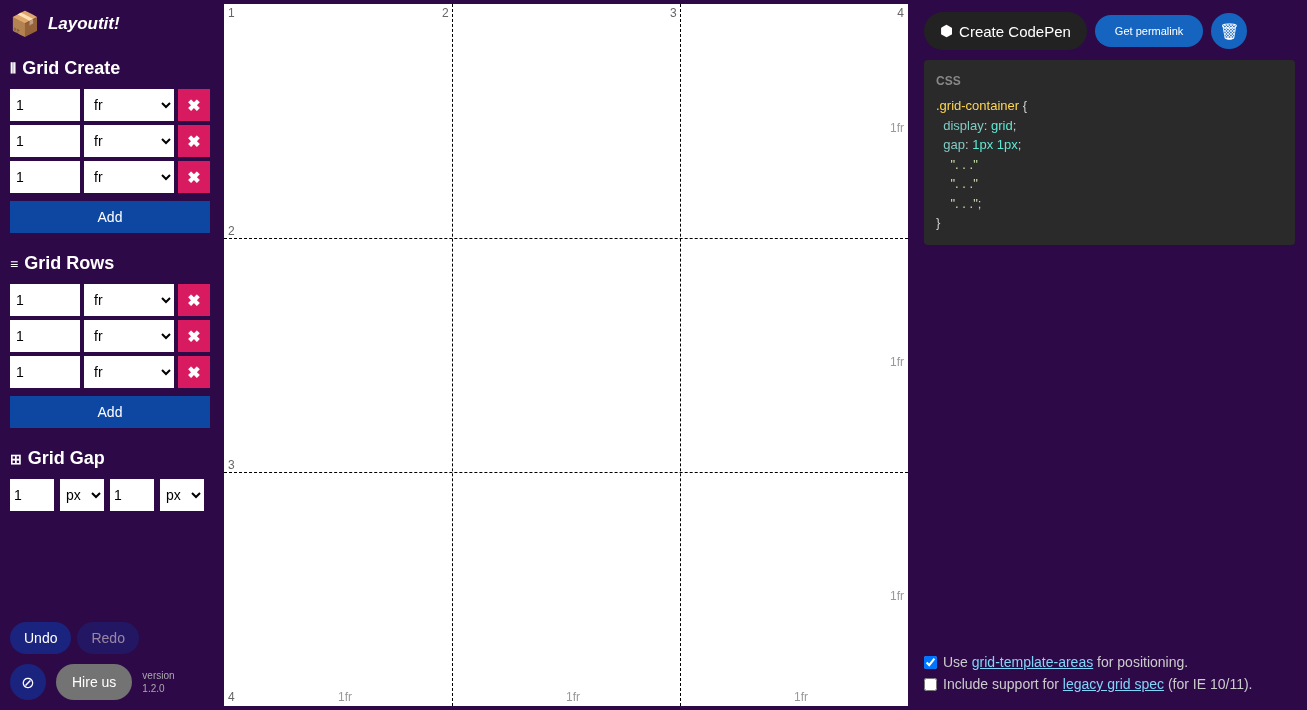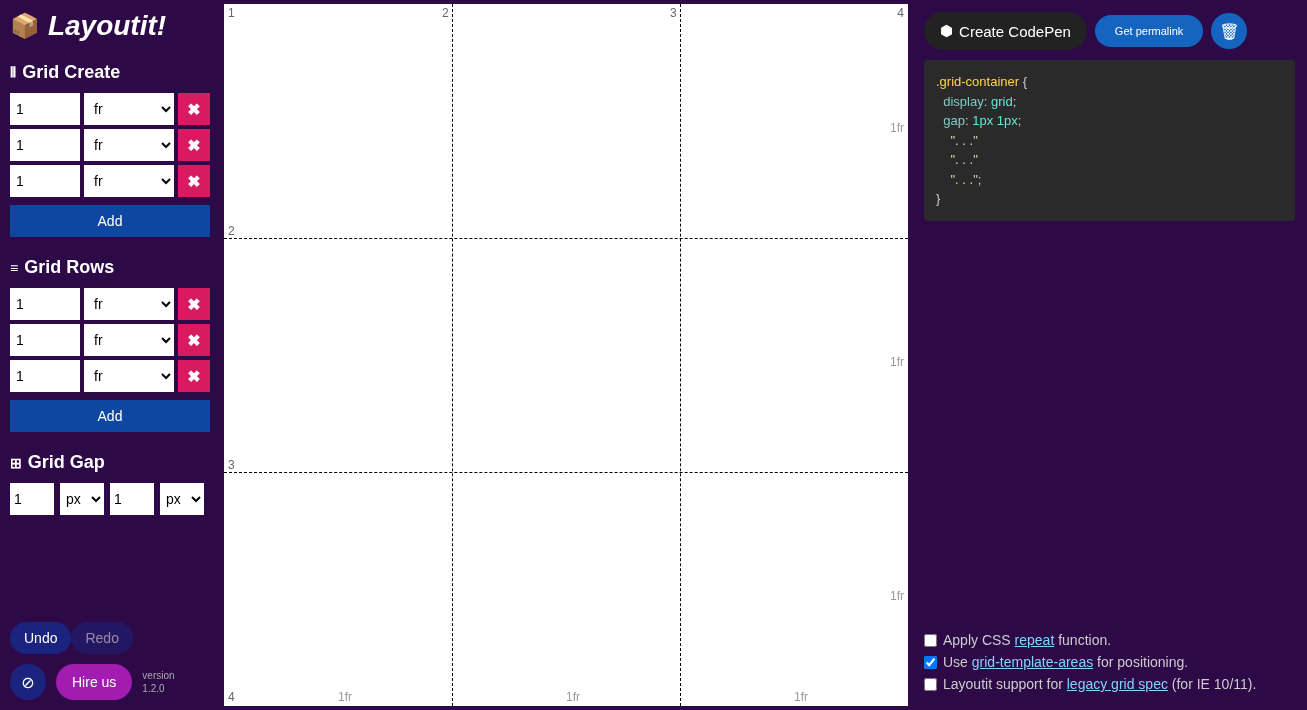--- a/index.html
+++ b/index.html
@@ -1,38 +1,38 @@
 <!DOCTYPE html>
 <html><head>
 <meta charset="utf-8">
 <style>
 *{margin:0;padding:0;box-sizing:border-box;font-family:Arial,sans-serif}
 body{background:#2d0a47;color:#fff;width:1307px;height:710px;overflow:hidden;display:flex}
 .sidebar{width:220px;padding:10px;display:flex;flex-direction:column}
 .logo{display:flex;align-items:center;gap:8px;margin-bottom:20px}
 .logo-icon{font-size:24px}
-.logo-text{font-size:28px;font-weight:bold;font-style:italic}
+.logo-text{font-size:17px;font-weight:bold;font-style:italic}
 .section{margin-bottom:20px}
 .section-title{display:flex;align-items:center;gap:6px;font-size:18px;font-weight:bold;margin-bottom:10px}
 .section-icon{font-size:14px}
 .row{display:flex;gap:4px;margin-bottom:4px}
 .num-input{width:70px;height:32px;padding:2px 6px;border:none;font-size:14px;background:#fff;color:#000}
 .unit-select{flex:1;height:32px;padding:2px 6px;border:none;font-size:14px;background:#fff;color:#000}
 .del-btn{width:32px;height:32px;background:#d81b60;border:none;color:#fff;font-size:16px;cursor:pointer;font-weight:bold}
 .add-btn{width:100%;height:32px;background:#0d47a1;border:none;color:#fff;font-size:14px;cursor:pointer;margin-top:4px}
 .gap-row{display:flex;gap:6px}
 .gap-input{width:44px;height:32px;padding:2px 4px;border:none;font-size:14px;background:#fff;color:#000}
 .gap-select{width:44px;height:32px;padding:2px 2px;border:none;font-size:14px;background:#fff;color:#000}
 .spacer{flex:1}
-.bottom-row{display:flex;gap:0;margin-bottom:10px}
+.bottom-row{display:flex;gap:6px;margin-bottom:10px}
 .undo-btn,.redo-btn{background:#1a237e;border:none;color:#fff;padding:8px 14px;border-radius:20px;font-size:14px;cursor:pointer}
 .redo-btn{opacity:0.5}
 .bottom-row2{display:flex;gap:10px;align-items:center}
 .circle-btn{width:36px;height:36px;border-radius:50%;background:#1a237e;border:none;color:#fff;cursor:pointer;font-size:16px;display:flex;align-items:center;justify-content:center}
-.hire-btn{background:#a21caf;border:none;color:#fff;padding:10px 16px;border-radius:20px;font-size:14px;cursor:pointer}
+.hire-btn{background:#737373;border:none;color:#fff;padding:10px 16px;border-radius:20px;font-size:14px;cursor:pointer}
 .version{font-size:10px;color:#aaa;font-family:monospace;line-height:1.3}
 .canvas{flex:1;background:#fff;position:relative;margin:4px}
 .grid-line-v{position:absolute;top:0;bottom:0;border-left:1px dashed #000}
 .grid-line-h{position:absolute;left:0;right:0;border-top:1px dashed #000}
 .axis-num{position:absolute;color:#666;font-size:12px}
 .fr-label{position:absolute;color:#999;font-size:12px}
 .right-panel{width:395px;padding:12px;display:flex;flex-direction:column;gap:10px}
 .top-buttons{display:flex;gap:8px;align-items:center}
 .codepen-btn{background:#222;border:none;color:#fff;padding:10px 16px;border-radius:20px;font-size:15px;cursor:pointer;display:flex;align-items:center;gap:6px}
 .permalink-btn{background:#1565c0;border:none;color:#fff;padding:10px 20px;border-radius:20px;font-size:11px;cursor:pointer}
@@ -163,37 +163,34 @@
   <div class="top-buttons">
     <button class="codepen-btn">
       <span>⬢</span>
       <span>Create CodePen</span>
     </button>
     <button class="permalink-btn">Get permalink</button>
     <button class="trash-btn">🗑</button>
   </div>
 
   <div class="code-box">
+    <div class="code-label">CSS</div>
     <div><span class="c-sel">.grid-container</span> <span class="c-punc">{</span></div>
     <div>&nbsp;&nbsp;<span class="c-prop">display</span><span class="c-punc">: </span><span class="c-val">grid</span><span class="c-punc">;</span></div>
     <div>&nbsp;&nbsp;<span class="c-prop">gap</span><span class="c-punc">: </span><span class="c-val">1px 1px</span><span class="c-punc">;</span></div>
     <div>&nbsp;&nbsp;&nbsp;&nbsp;<span class="c-str">". . ."</span></div>
     <div>&nbsp;&nbsp;&nbsp;&nbsp;<span class="c-str">". . ."</span></div>
     <div>&nbsp;&nbsp;&nbsp;&nbsp;<span class="c-str">". . ."</span><span class="c-punc">;</span></div>
     <div><span class="c-punc">}</span></div>
   </div>
 
 
   <div class="checks">
     <div class="check-row">
-      <input type="checkbox" style="">
-      <span><span>Apply CSS </span><a>repeat</a><span> function.</span></span>
-    </div>
-    <div class="check-row">
       <input type="checkbox" checked="" style="">
       <span><span>Use </span><a>grid-template-areas</a><span> for positioning.</span></span>
     </div>
     <div class="check-row">
       <input type="checkbox" style="">
-      <span><span>Layoutit support for </span><a>legacy grid spec</a><span> (for IE 10/11).</span></span>
+      <span><span>Include support for </span><a>legacy grid spec</a><span> (for IE 10/11).</span></span>
     </div>
   </div>
 </div>
 
 </body></html>

